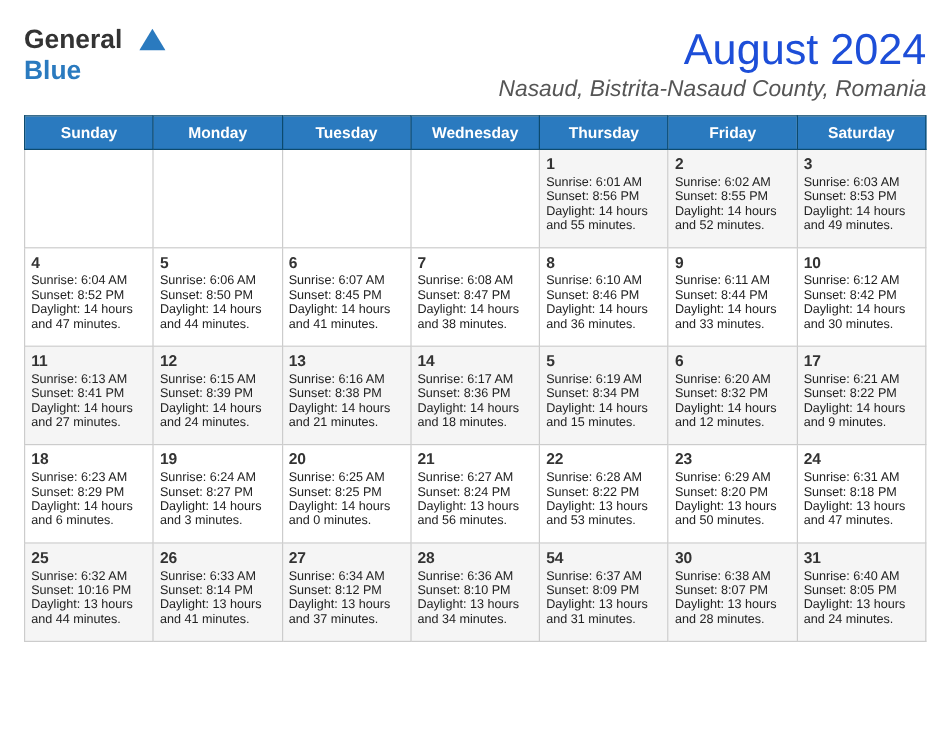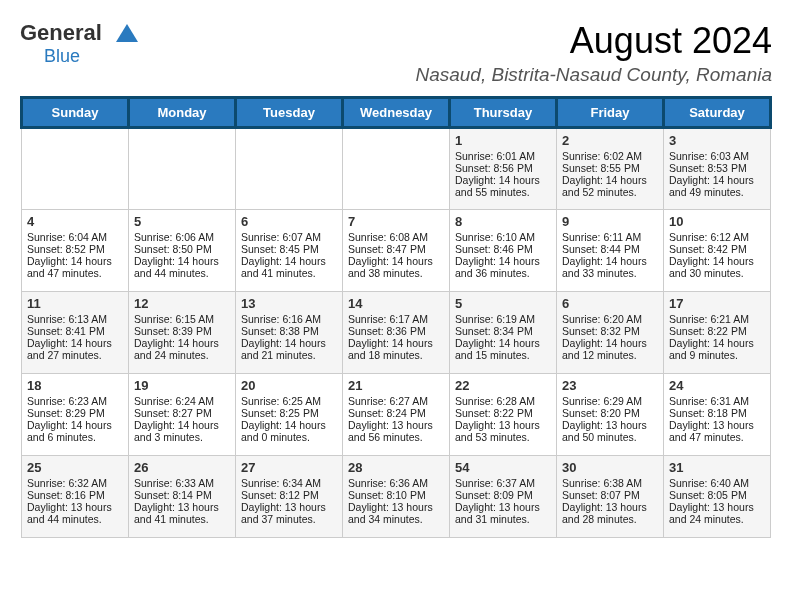--- a/index.html
+++ b/index.html
@@ -24,42 +24,42 @@
     .logo-row {
       display: flex;
       align-items: center;
       gap: 14px;
     }
     .title-block {
       text-align: right;
     }
     .month-title {
       font-size: 36px;
-      color: #000000;
+      color: #1d4ed8;
       font-weight: normal;
     }
     .location {
       font-size: 19px;
       color: #555;
       margin-top: 2px;
       font-style: italic;
     }
     table {
       width: 100%;
       border-collapse: collapse;
       table-layout: fixed;
     }
     thead th {
       background-color: #2a7abf;
       color: #fff;
       text-align: center;
       padding: 6px 4px;
       font-size: 13px;
       font-weight: bold;
-      border: 3px solid #0c4a6e;
+      border: 1px solid #0c4a6e;
     }
     tbody td {
       border: 1px solid #ccc;
       vertical-align: top;
       padding: 4px 5px;
       font-size: 10.5px;
       color: #222;
       height: 82px;
       background: #fff;
     }
@@ -84,21 +84,21 @@
   <div class="logo">
     <div class="logo-row">
       <span style="font-size:22px;font-weight:bold;color:#333;">
         <span style="color:#333;">General</span>
       </span>
       <svg width="22" height="18" viewBox="0 0 22 18">
         <polygon points="0,18 11,0 22,18" fill="#2a7abf"></polygon>
       </svg>
     </div>
     <div>
-      <span style="font-size:18px;font-weight:normal;color:#2a7abf;margin-left:24px;">Blue</span>
+      <span style="font-size:22px;font-weight:bold;color:#2a7abf;">Blue</span>
     </div>
   </div>
   <div class="title-block">
     <div class="month-title">August 2024</div>
     <div class="location">Nasaud, Bistrita-Nasaud County, Romania</div>
   </div>
 </div>
 
 <table>
   <thead>
@@ -289,21 +289,21 @@
           <div>Sunrise: 6:31 AM</div>
           <div>Sunset: 8:18 PM</div>
           <div>Daylight: 13 hours</div>
           <div>and 47 minutes.</div>
         </td>
       </tr>
       <tr>
         <td>
           <span class="day-num">25</span>
           <div>Sunrise: 6:32 AM</div>
-          <div>Sunset: 8:16 PM</div>
+          <div>Sunset: 10:16 PM</div>
           <div>Daylight: 13 hours</div>
           <div>and 44 minutes.</div>
         </td>
         <td>
           <span class="day-num">26</span>
           <div>Sunrise: 6:33 AM</div>
           <div>Sunset: 8:14 PM</div>
           <div>Daylight: 13 hours</div>
           <div>and 41 minutes.</div>
         </td>

